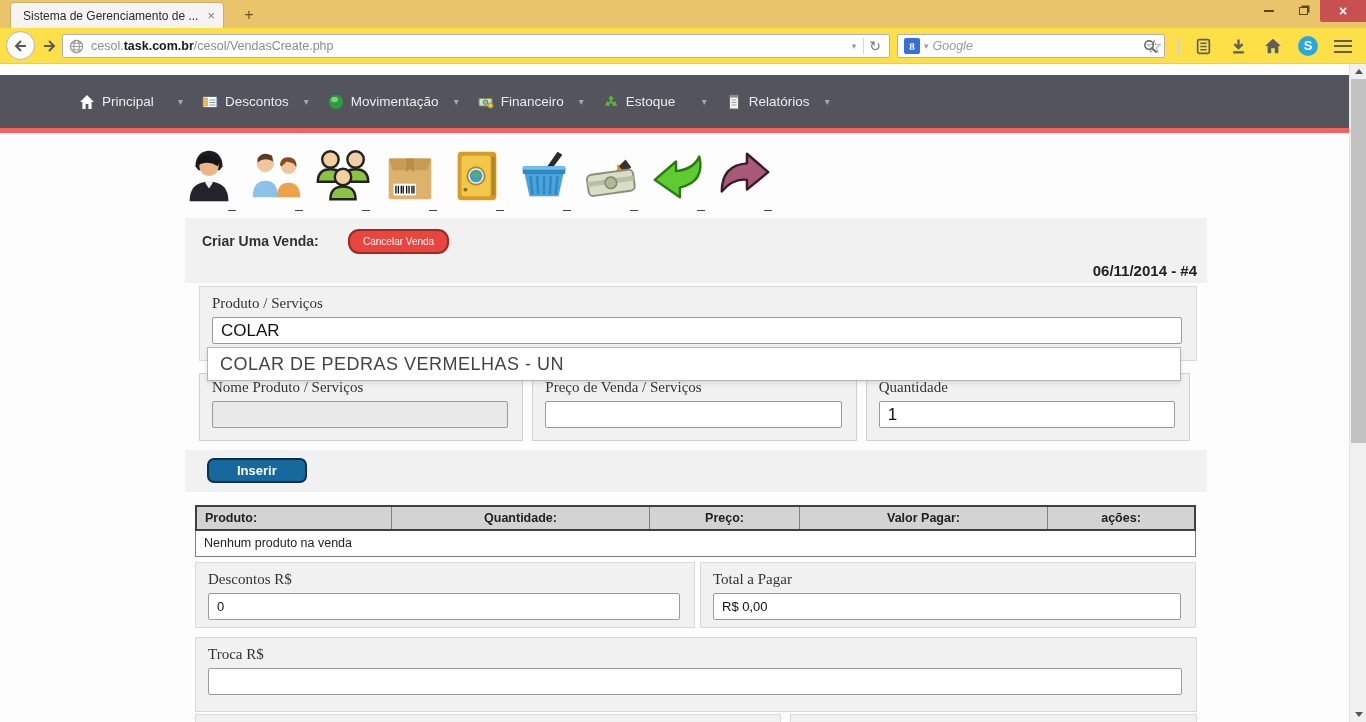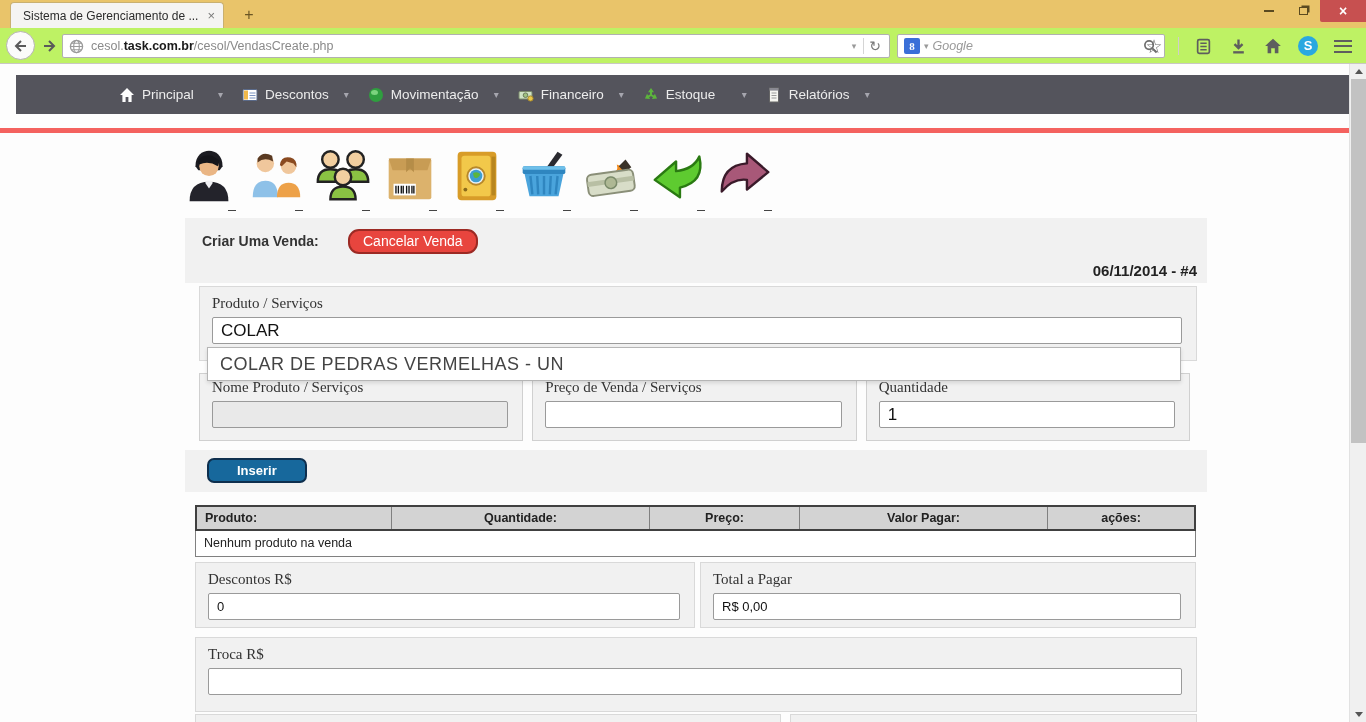--- a/index.html
+++ b/index.html
@@ -16,21 +16,21 @@
   .newtab { position:absolute; left:236px; top:4px; width:26px; height:22px; text-align:center;
             font-size:16px; color:#6a5624; line-height:22px; border-radius:3px; }
   .winbtns { position:absolute; right:0; top:0; height:22px; display:flex; }
   .wbtn { width:34px; height:22px; display:flex; align-items:center; justify-content:center; }
   .minbar { width:10px; height:2px; background:#5a4a20; display:block; }
   .restbox { width:9px; height:8px; border:1.5px solid #5a4a20; display:block; box-shadow:2px -2px 0 -0.5px #5a4a20; }
   .wbtn.close { width:46px; background:#c75050; border-radius:0 0 0 2px; }
   .wbtn.close span { color:#fff; font-size:14px; font-weight:bold; }
 
   
-  .toolbar { position:absolute; top:28px; left:0; width:1366px; height:36px; background:#bef264;
+  .toolbar { position:absolute; top:28px; left:0; width:1366px; height:36px; background:#fde047;
              border-bottom:1px solid #c9c7c3; display:flex; align-items:center; }
   .navbtn-back { position:absolute; left:6px; top:3px; width:29px; height:29px; border:1px solid #b5b3b0;
                  border-radius:50%; background:#fbfbfa; display:flex; align-items:center; justify-content:center; }
   .navbtn-fwd  { position:absolute; left:40px; top:9px; width:18px; height:18px; display:flex; align-items:center; justify-content:center; }
   .urlbar { position:absolute; left:62px; top:6px; width:828px; height:24px; background:#fff;
             border:1px solid #b1b1b1; border-radius:2px; display:flex; align-items:center; padding:0 6px; }
   .url-text { font-size:12.5px; color:#8a8a8a; margin-left:7px; flex:1; white-space:nowrap; overflow:hidden; }
   .url-text b { color:#1a1a1a; font-weight:bold; }
   .urlbar .caret, .searchbar .caret { color:#9a9a9a; font-size:9px; padding:0 4px; }
   .urlbar .sep { width:1px; height:16px; background:#d5d5d5; margin:0 3px; }
@@ -47,40 +47,40 @@
   .star { font-size:19px; color:#6d6d6d; }
   .tb-sep { width:1px; height:18px; background:#d0cecb; }
   .skype { width:20px; height:20px; border-radius:50%; background:#29a8e0; color:#fff; font-size:13px;
            font-weight:bold; text-align:center; line-height:20px; }
   .hamb { width:18px; height:13px; border-top:2.5px solid #5e5e5e; border-bottom:2.5px solid #5e5e5e; position:relative; }
   .hamb:after { content:""; position:absolute; left:0; top:3.2px; width:18px; height:2.5px; background:#5e5e5e; }
 
   
   .viewport { position:absolute; top:64px; left:0; width:1366px; height:658px; background:#fdfdfd; overflow:hidden; }
 
-  .navbar { position:absolute; top:11px; left:16px; width:1349px; height:39px; background:#54545c;
-            display:flex; align-items:center; padding-left:103px; gap:19px; }
+  .navbar { position:absolute; top:11px; left:0; width:1349px; height:53px; background:#54545c;
+            display:flex; align-items:center; padding-left:79px; gap:19px; }
   .redbar { position:absolute; top:64px; left:0; width:1349px; height:5px; background:#f4625f; }
   .nav-item { display:flex; align-items:center; gap:7px; color:#ececec; font-size:13.5px; }
   .nav-item .caret { color:#a6a6ae; font-size:10px; margin-left:auto; padding-left:8px; }
   .nav-item { min-width:104px; }
   .nico { width:16px; height:16px; display:inline-flex; }
 
   
   .shortcuts { position:absolute; top:81px; left:178px; display:flex; gap:5px; }
   .shortcut { position:relative; width:62px; height:66px; display:block; }
   .shortcut svg { width:62px; height:62px; }
   .underl { position:absolute; right:4px; bottom:0; width:8px; height:1px; background:#444; }
 
   
   .panel { background:#f1f1f1; border:1px solid #d9d9d9; position:absolute; }
   .sec-header { left:185px; top:154px; width:1022px; height:65px; border:none; }
   .sale-title { position:absolute; left:17px; top:15px; font-size:14px; font-weight:bold; color:#333; }
   .btn-cancel { position:absolute; left:163px; top:11px; height:25px; padding:0 13px; background:#e8453e;
-                border:2px solid #9c2a24; border-radius:11px; color:#fff; font-size:14px;
+                border:2px solid #9c2a24; border-radius:11px; color:#fff; font-size:10px;
                 font-family:"Liberation Sans",sans-serif; line-height:21px; }
   .sale-date { position:absolute; right:10px; bottom:4px; font-size:15px; font-weight:bold; color:#222; }
 
   .page-label { font-family:"Liberation Serif",serif; font-size:15px; color:#333; display:block;
                 margin:8px 0 5px 12px; }
   .tinput { height:27px; border:1px solid #9a9a9a; border-radius:2px; background:#fff; padding:0 8px;
             font-size:17px; color:#111; font-family:"Liberation Sans",sans-serif; display:block;
             margin-left:12px; width:calc(100% - 26px); outline:none; }
   .tinput:disabled { background:#e9e9e9; }
 

